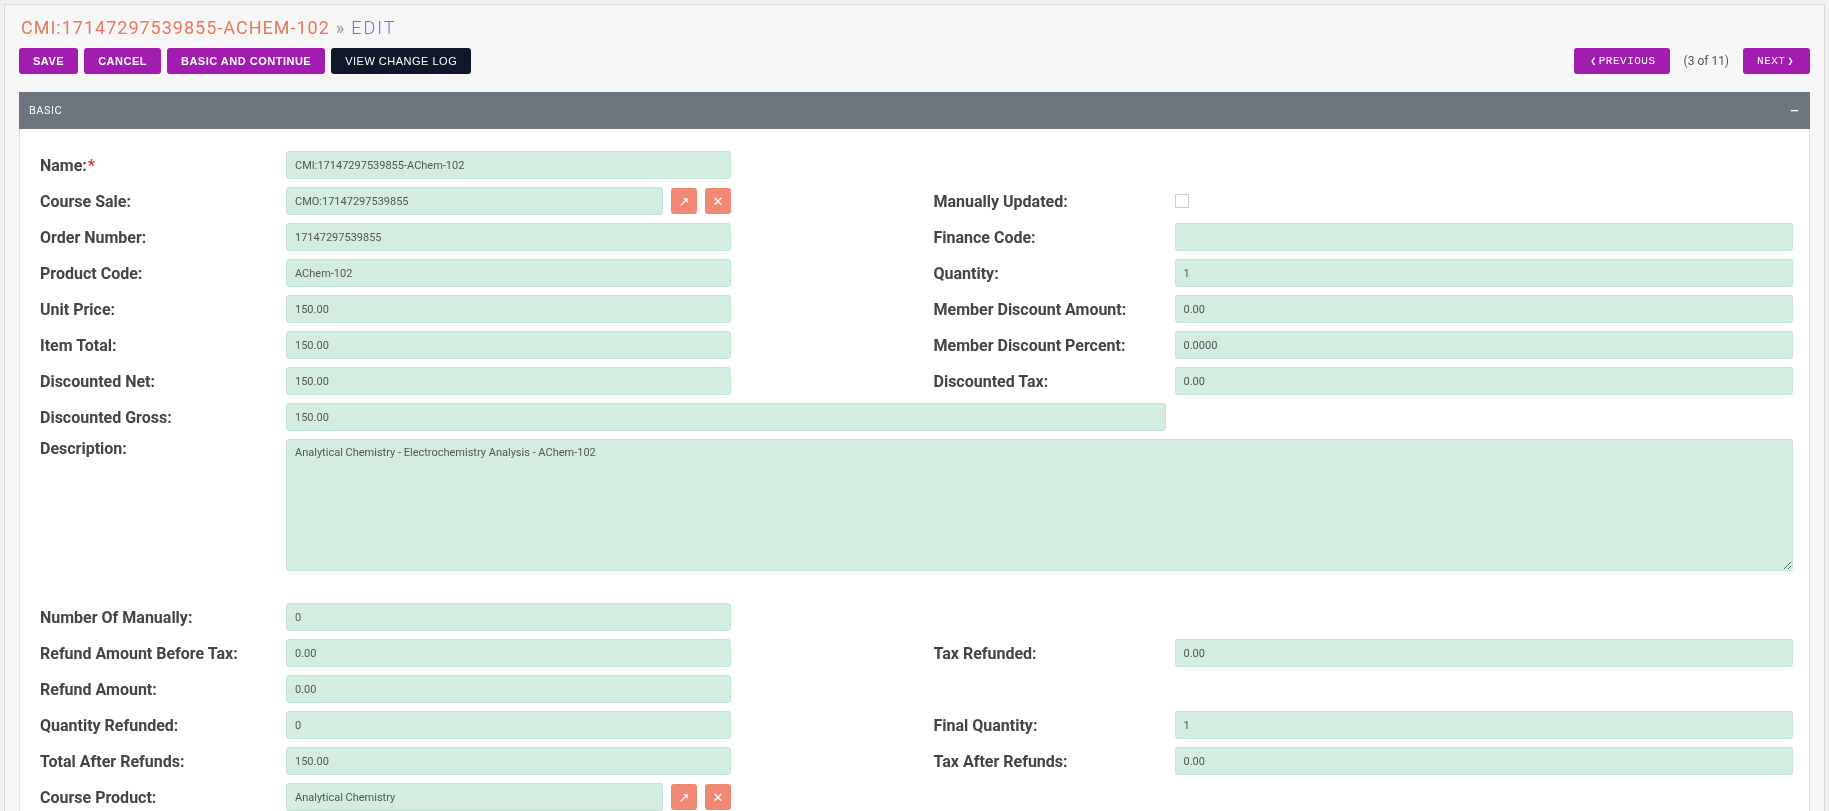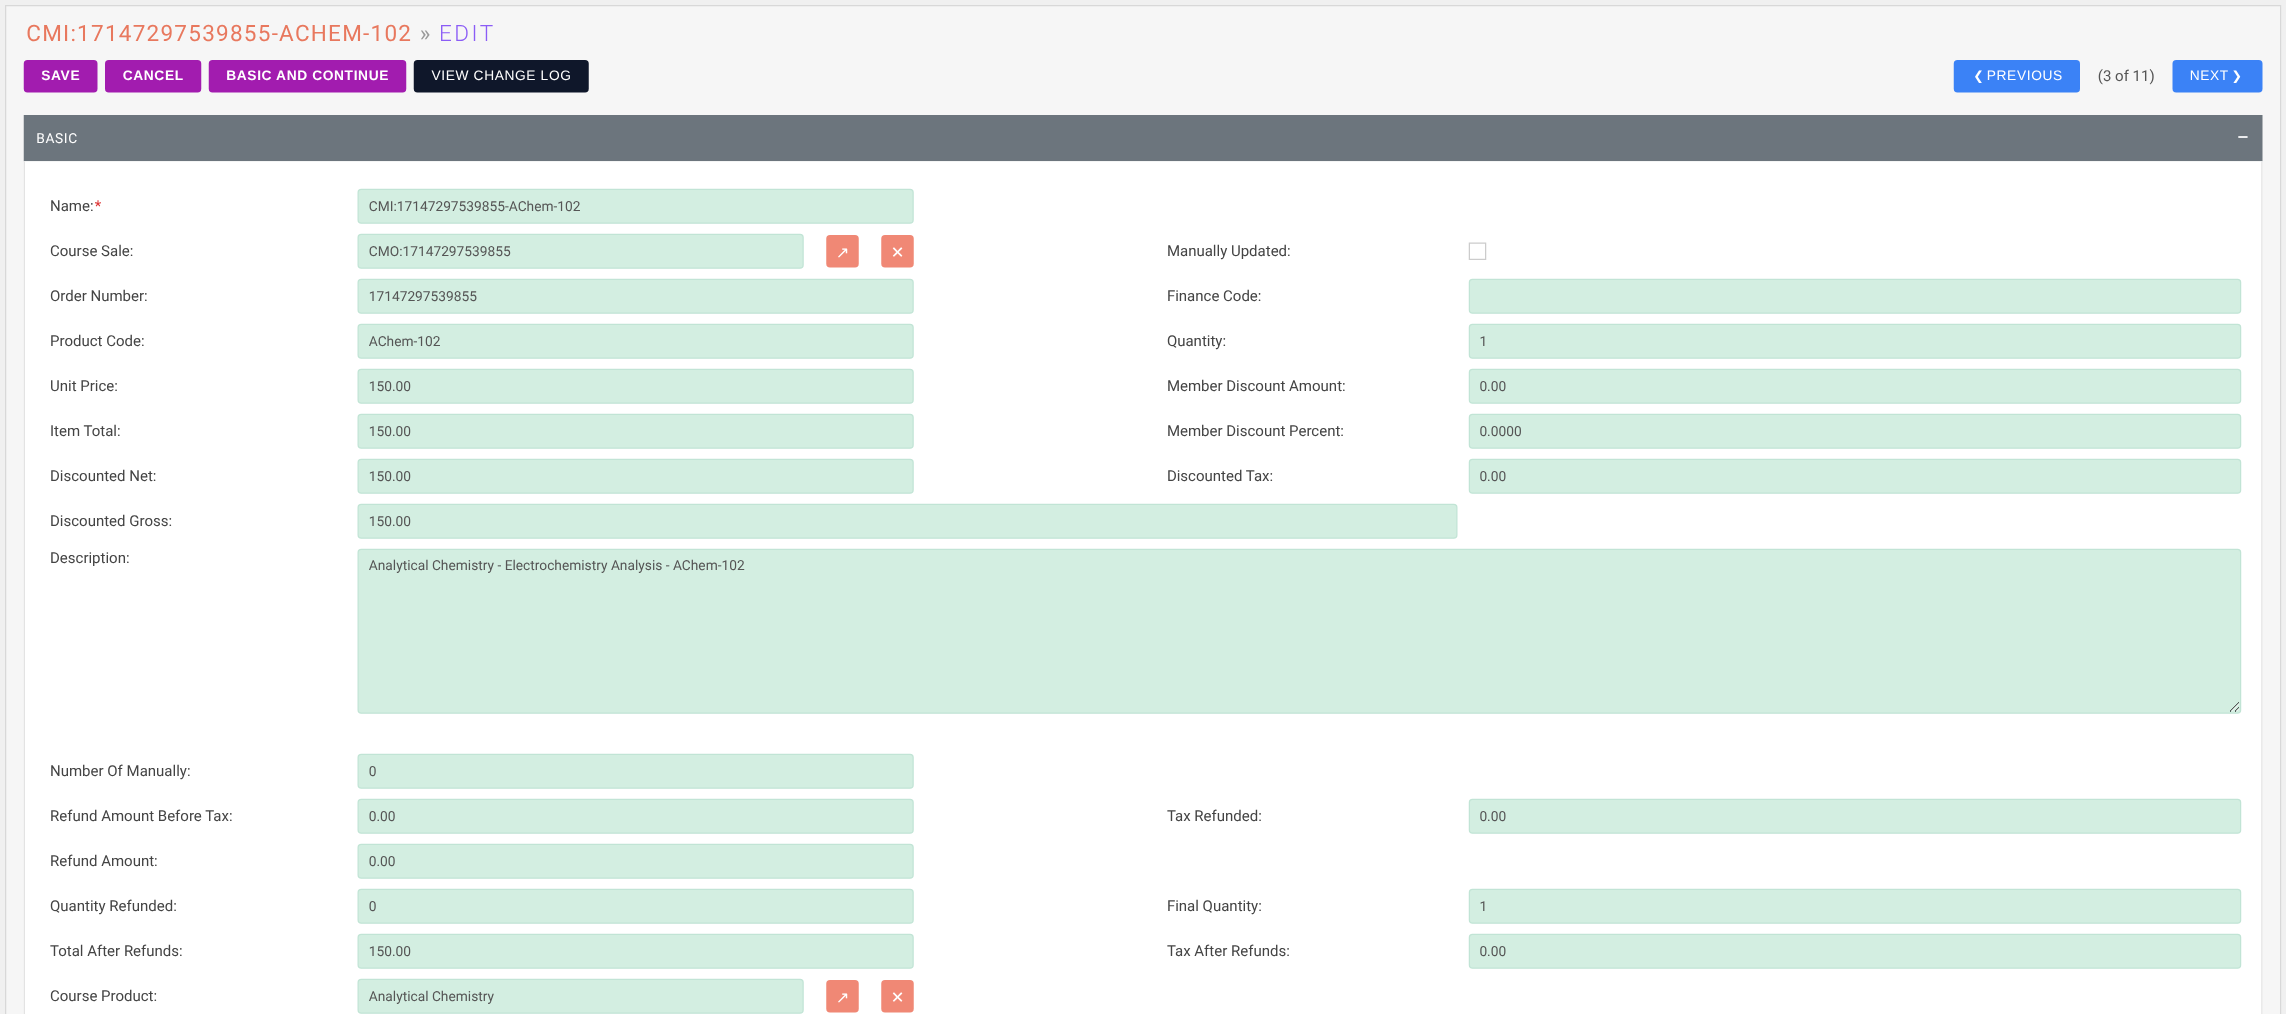--- a/index.html
+++ b/index.html
@@ -49,21 +49,21 @@
     border: none;
     border-radius: 3px;
     padding: 7px 14px;
     font-size: 11px;
     color: #fff;
     cursor: pointer;
     letter-spacing: 0.5px;
   }
   .btn-salmon { background: #a21caf; font-weight: bold; }
   .btn-purple { background: #0f172a; }
-  .btn-gray { background: #3b82f6; }
+  .btn-gray { background: #a21caf; font-family: Liberation Mono, monospace; }
   .pager-label {
     color: #555;
     font-size: 12px;
     padding: 0 8px;
   }
   .btn .chev { font-size: 10px; margin: 0 2px; }
 
   .section-header {
     background: #6c757d;
     color: #fff;
@@ -95,23 +95,23 @@
   .row {
     display: flex;
     align-items: center;
     gap: 10px;
   }
   .row-full {
     grid-column: 1 / -1;
   }
   .row label {
     flex: 0 0 240px;
-    font-size: 12px;
+    font-size: 16px;
     color: #444;
-    font-weight: 400;
+    font-weight: 700;
     padding-left: 4px;
   }
   .row-right label {
      flex: 0 0 235px;
   }
   .req { color: #d33; margin-left: 1px; }
   .input {
     flex: 1;
     background: #d3eee1;
     border: 1px solid #c1e4d5;
@@ -125,21 +125,21 @@
   textarea.input {
     height: 132px;
     resize: both;
   }
   .input-narrow {
      max-width: 445px;
   }
   .fk-wrap {
     flex: 1;
     display: flex;
-    gap: 18px;
+    gap: 8px;
     align-items: center;
     max-width: 445px;
   }
   .fk-wrap .input { flex: 1; }
   .icon-btn {
     width: 26px;
     height: 26px;
     background: #f08875;
     border: none;
     border-radius: 3px;

